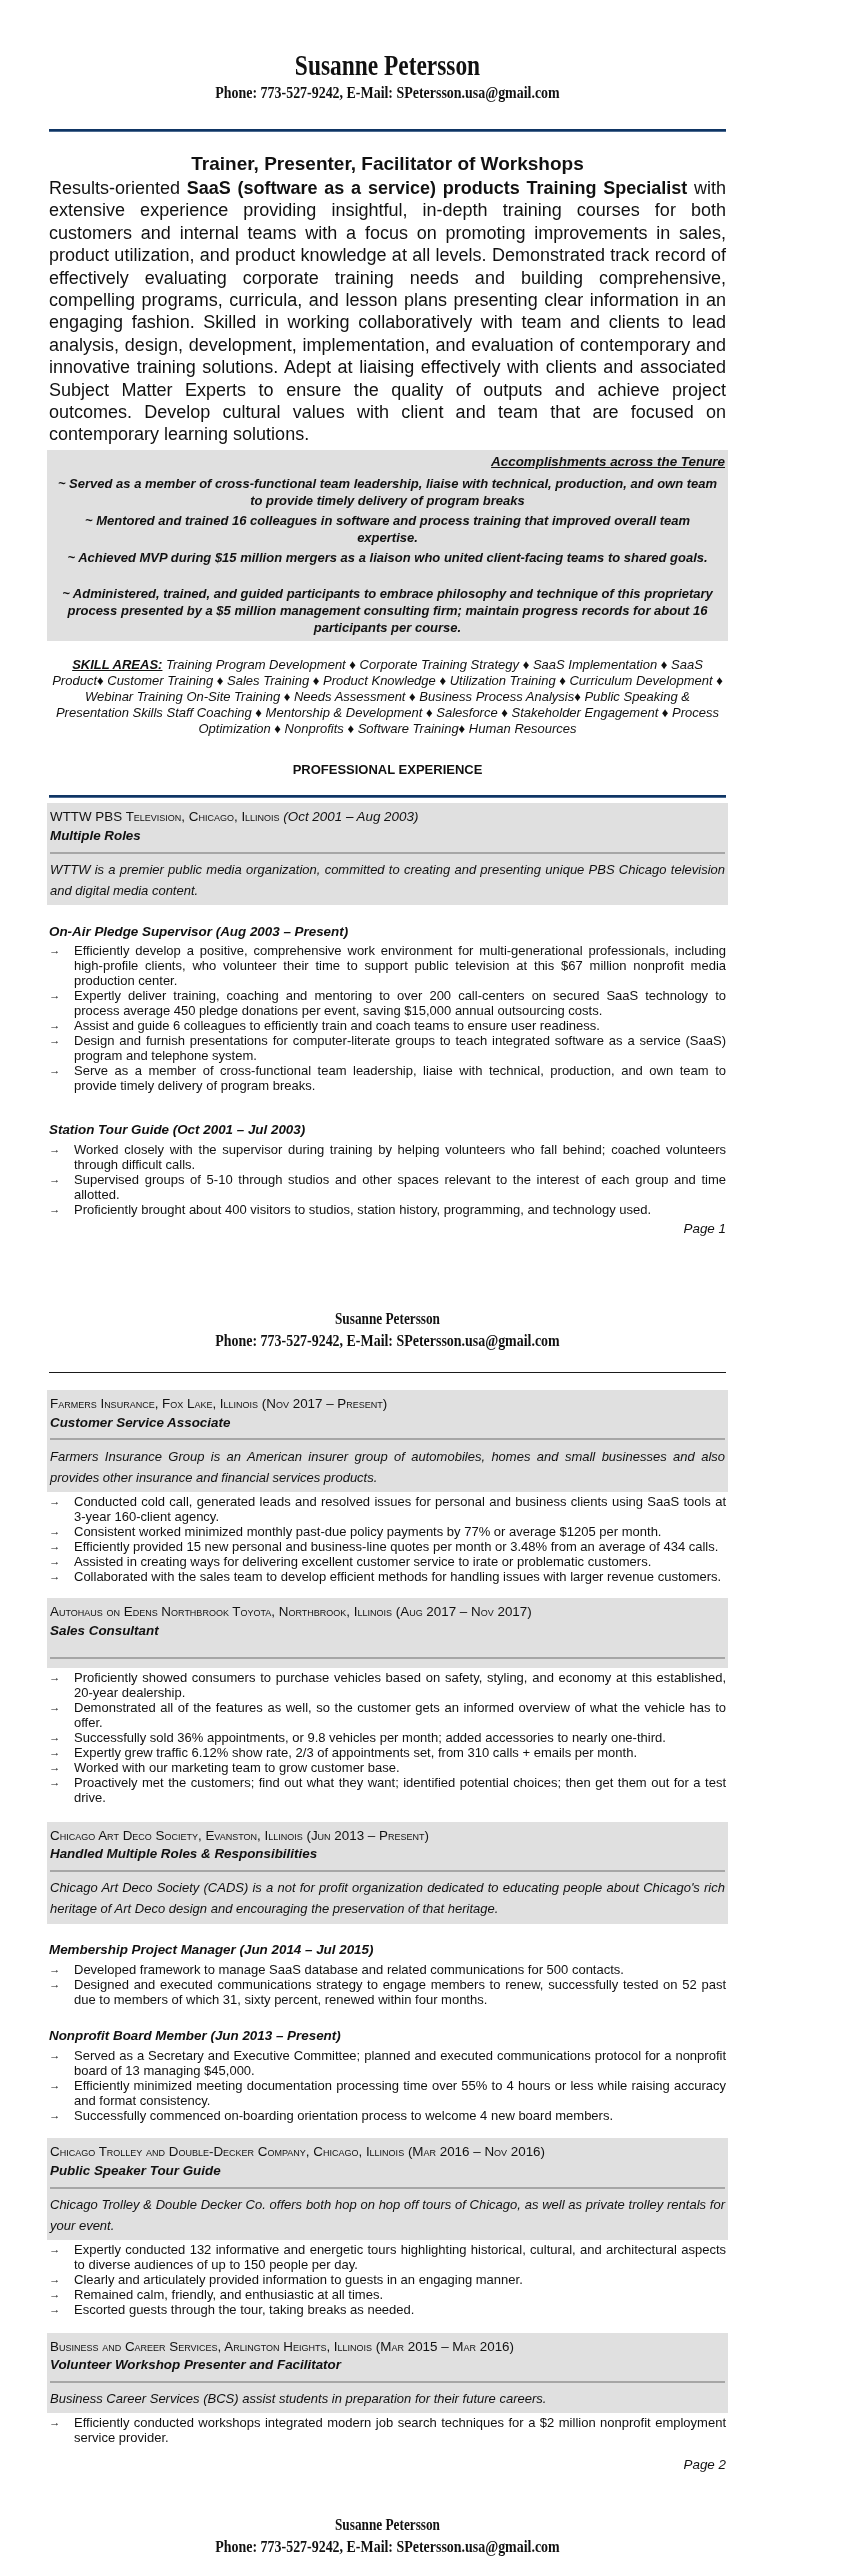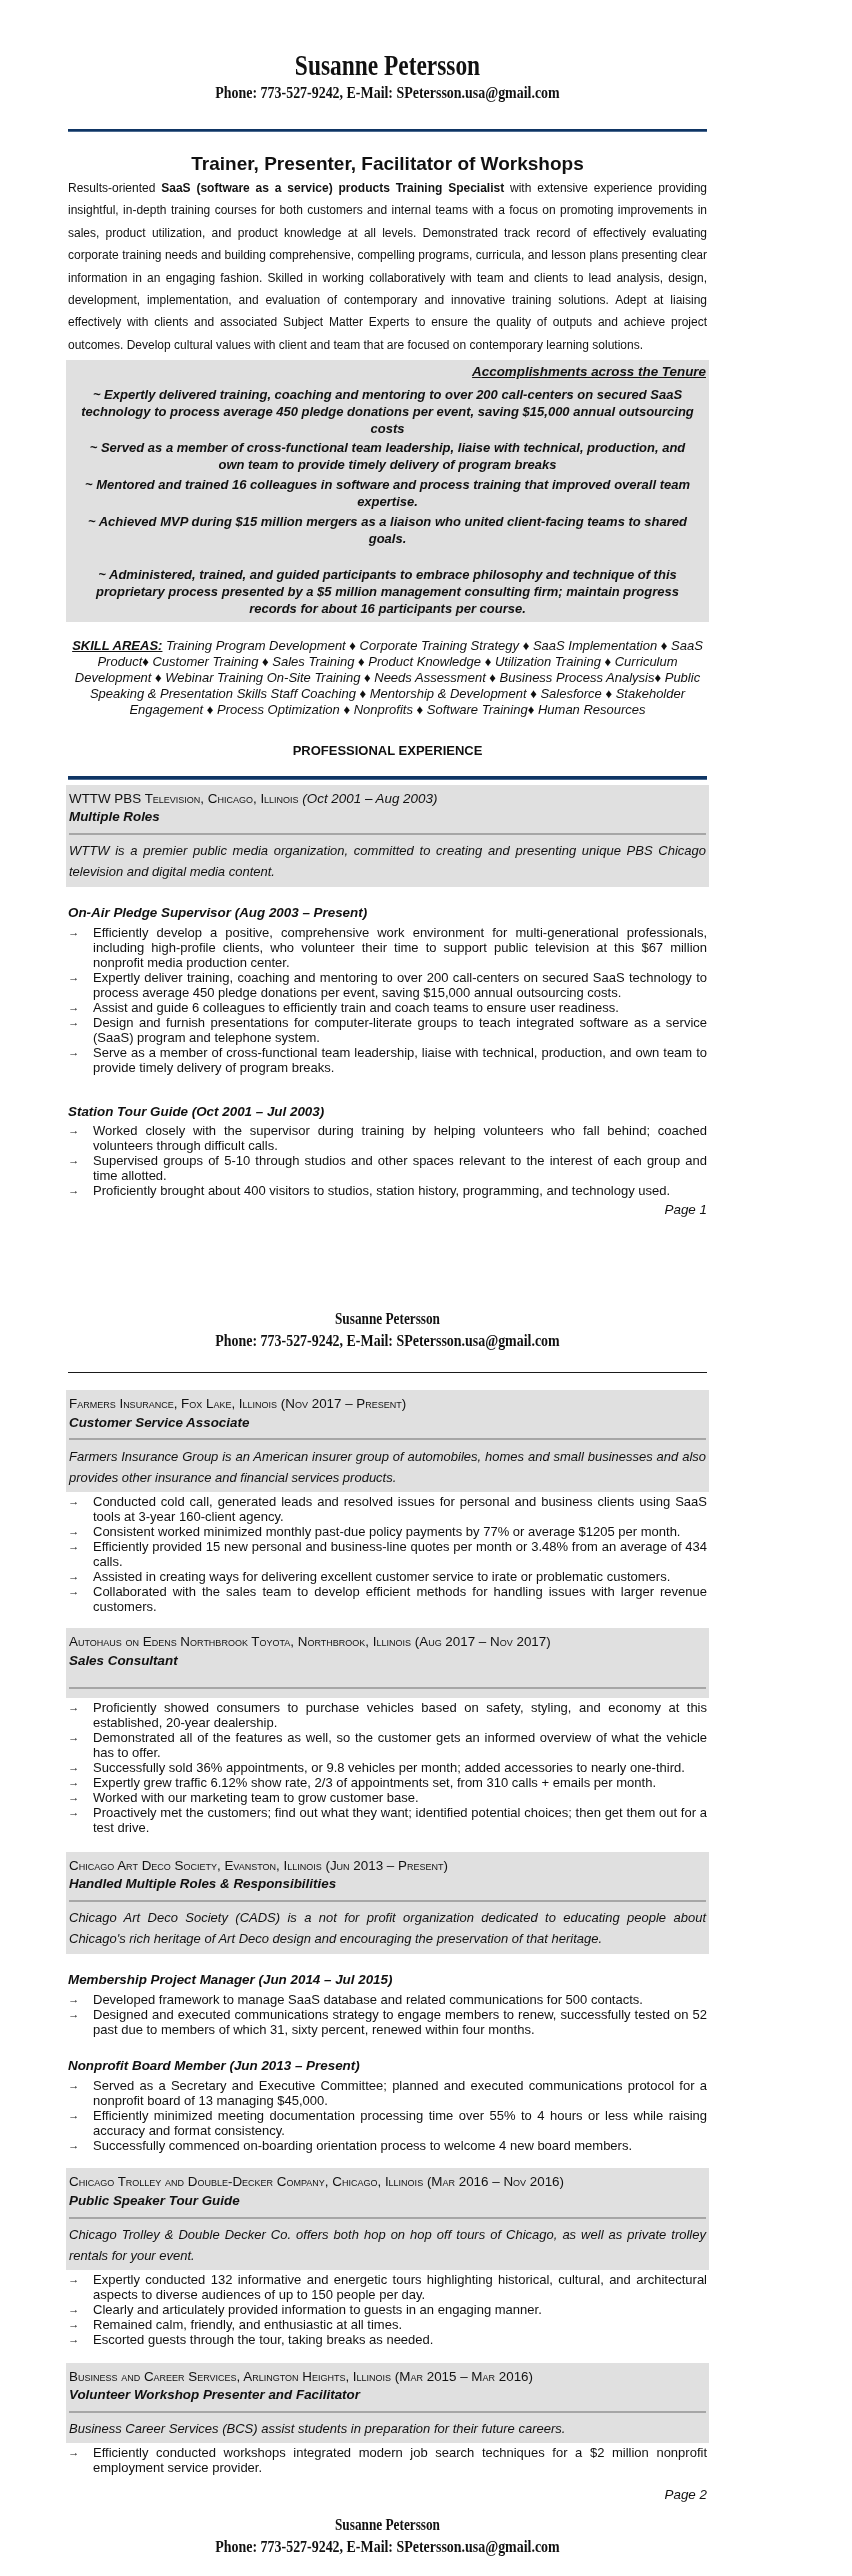--- a/index.html
+++ b/index.html
@@ -1,29 +1,29 @@
 <!DOCTYPE html>
 <html style="font-size:8.2px"><head>
 <meta charset="utf-8">
 <style>
   html, body { margin: 0; padding: 0; background: #ffffff; }
   body { width: 852px; font-family: "Liberation Sans", sans-serif; color: #111; }
-  .page { position: relative; width: 775px; box-sizing: border-box; padding: 0 68px; }
+  .page { position: relative; width: 775px; box-sizing: border-box; padding: 0 49px; }
   .page1 { height: 1206px; padding-top: 49px; }
   .page2 { height: 1206px; padding-top: 103px; }
   .page3 { height: 1202px; padding-top: 103px; }
 
   .hdr-name { font-family: "Liberation Serif", serif; font-weight: bold; text-align: center; font-size: 30px; line-height: 32px; margin: 0; transform: scaleX(0.78); }
   .hdr-name.small { font-size: 17px; line-height: 19.6px; }
   .hdr-contact { font-family: "Liberation Serif", serif; font-weight: bold; text-align: center; font-size: 17px; line-height: 20.6px; margin: 2.1px 0 0; transform: scaleX(0.82); }
   .rule-navy { height: 2.6px; background: #0f3564; border-bottom: 0.5px solid #4b6a90; margin: 0; }
   .rule-black { height: 1.5px; background: #1a1a1a; margin: 0; }
 
   .title { text-align: center; font-weight: bold; font-size: 19px; line-height: 17.5px; margin: 23px 0 4.1px; }
-  p.summary { font-size: 12px; line-height: 22.4px; text-align: justify; margin: 0; }
+  p.summary { font-size: 18px; line-height: 22.4px; text-align: justify; margin: 0; }
 
   .accomp { background: #e0e0e0; margin: 4.1px -2.1px 0; padding: 2.1px 3.1px 5.2px; text-align: center; font-style: italic; font-weight: bold; }
   .accomp-title { text-decoration: underline; font-size: 13.4px; line-height: 20.6px; text-align: right; }
   .accomp-line { font-size: 13px; line-height: 17px; margin: 0 0 0; padding: 0 6.2px; }
   .accomp-line.tight { font-size: 10.8px; letter-spacing: -0.3px; }
 
   .skills { text-align: center; font-style: italic; font-size: 13px; line-height: 16px; margin: 15.5px 0 0; }
   .skills .lbl { font-weight: bold; text-decoration: underline; }
 
   .section-head { text-align: center; font-weight: bold; font-size: 13px; line-height: 15.5px; margin: 25px 0 17.5px; }
@@ -53,21 +53,20 @@
   <h1 class="hdr-name">Susanne Petersson</h1>
   <div class="hdr-contact">Phone: 773-527-9242, E-Mail: SPetersson.usa@gmail.com</div>
   <div style="height:25px"></div>
   <div class="rule-navy"></div>
 
   <div class="title">Trainer, Presenter, Facilitator of Workshops</div>
   <p class="summary"><span>Results-oriented </span><b>SaaS (software as a service) products Training Specialist</b><span> with extensive experience providing insightful, in-depth training courses for both customers and internal teams with a focus on promoting improvements in sales, product utilization, and product knowledge at all levels. Demonstrated track record of effectively evaluating corporate training needs and building comprehensive, compelling programs, curricula, and lesson plans presenting clear information in an engaging fashion. Skilled in working collaboratively with team and clients to lead analysis, design, development, implementation, and evaluation of contemporary and innovative training solutions. Adept at liaising effectively with clients and associated Subject Matter Experts to ensure the quality of outputs and achieve project outcomes. Develop cultural values with client and team that are focused on contemporary learning solutions.</span></p>
 
   <div class="accomp">
     <div class="accomp-title">Accomplishments across the Tenure</div>
-    <div class="accomp-line" style="margin-top:3.1px">~ Expertly delivered training, coaching and mentoring to over 200 call-centers on secured SaaS technology to process average 450 pledge donations per event, saving $15,000 annual outsourcing costs</div>
     <div class="accomp-line" style="margin-top:2.1px">~ Served as a member of cross-functional team leadership, liaise with technical, production, and own team to provide timely delivery of program breaks</div>
     <div class="accomp-line" style="margin-top:3.1px">~ Mentored and trained 16 colleagues in software and process training that improved overall team expertise.</div>
     <div class="accomp-line" style="margin-top:3.1px">~ Achieved MVP during $15 million mergers as a liaison who united client-facing teams to shared goals.</div>
     <div class="accomp-line" style="margin-top:19px">~ Administered, trained, and guided participants to embrace philosophy and technique of this proprietary process presented by a $5 million management consulting firm; maintain progress records for about 16 participants per course.</div>
   </div>
 
   <div class="skills"><span class="lbl">SKILL AREAS:</span><span> Training Program Development ♦ Corporate Training Strategy ♦ SaaS Implementation ♦ SaaS Product♦ Customer Training ♦ Sales Training ♦ Product Knowledge ♦ Utilization Training ♦ Curriculum Development ♦ Webinar Training On-Site Training ♦ Needs Assessment ♦ Business Process Analysis♦ Public Speaking &amp; Presentation Skills Staff Coaching ♦ Mentorship &amp; Development ♦ Salesforce ♦ Stakeholder Engagement ♦ Process Optimization ♦ Nonprofits ♦ Software Training♦ Human Resources</span></div>
 
   <div class="section-head">PROFESSIONAL EXPERIENCE</div>
   <div class="rule-navy"></div>

